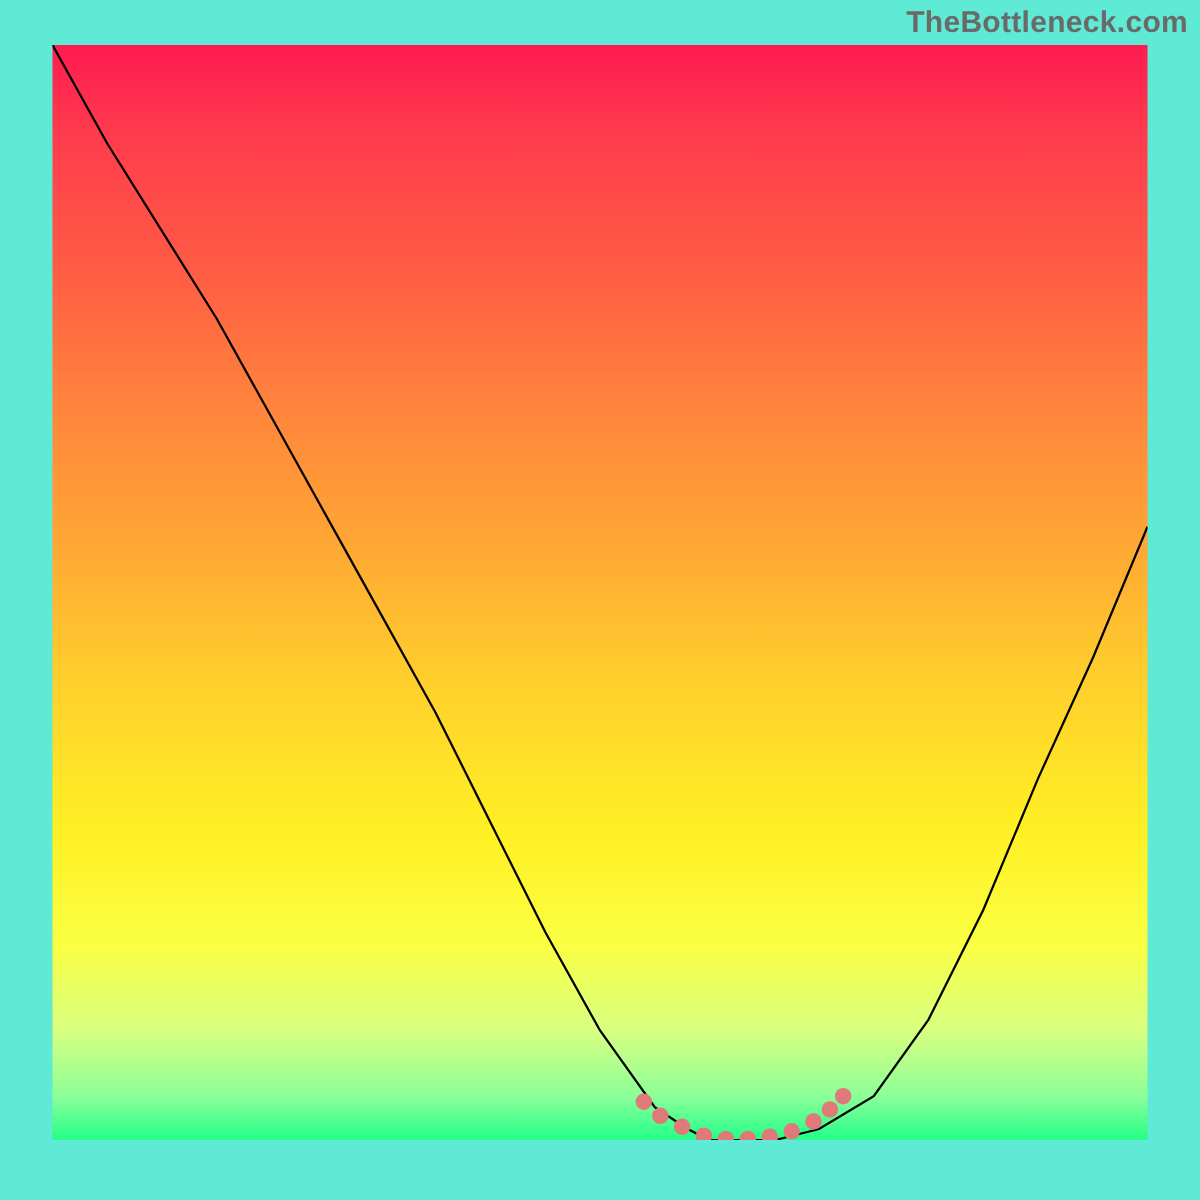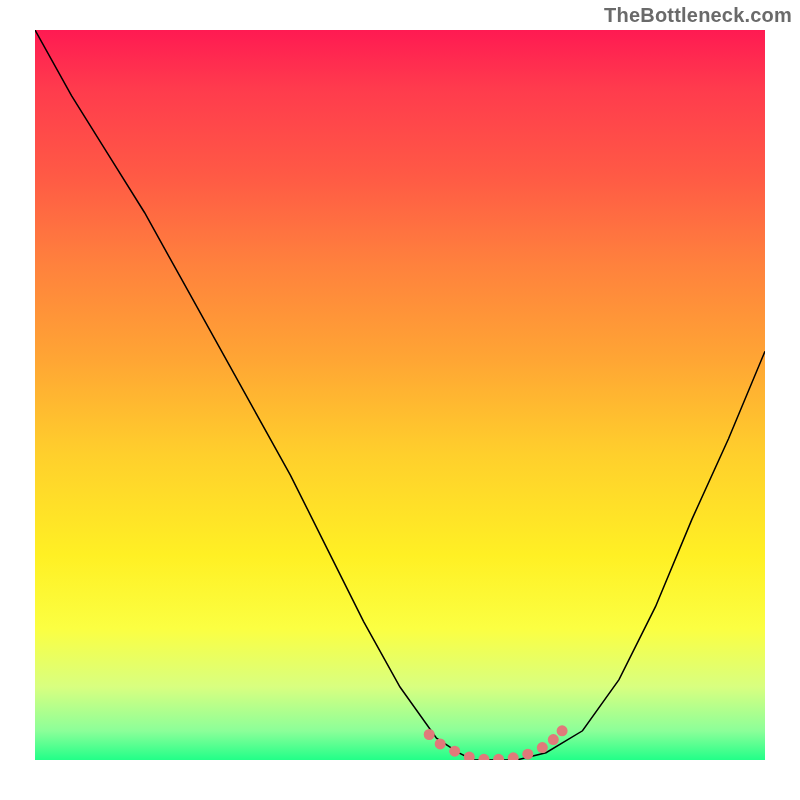--- a/index.html
+++ b/index.html
@@ -8,21 +8,21 @@
     width: 800px;
     height: 800px;
     background: #000;
     overflow: hidden;
     font-family: Arial, Helvetica, sans-serif;
   }
   .frame {
     position: relative;
     width: 800px;
     height: 800px;
-    background: #ffffff;
+    background: #5eead4;
   }
   .watermark {
     position: absolute;
     top: 4px;
     right: 8px;
     color: #6a6a6a;
     font-size: 20px;
     font-weight: bold;
     letter-spacing: 0.2px;
     z-index: 5;

